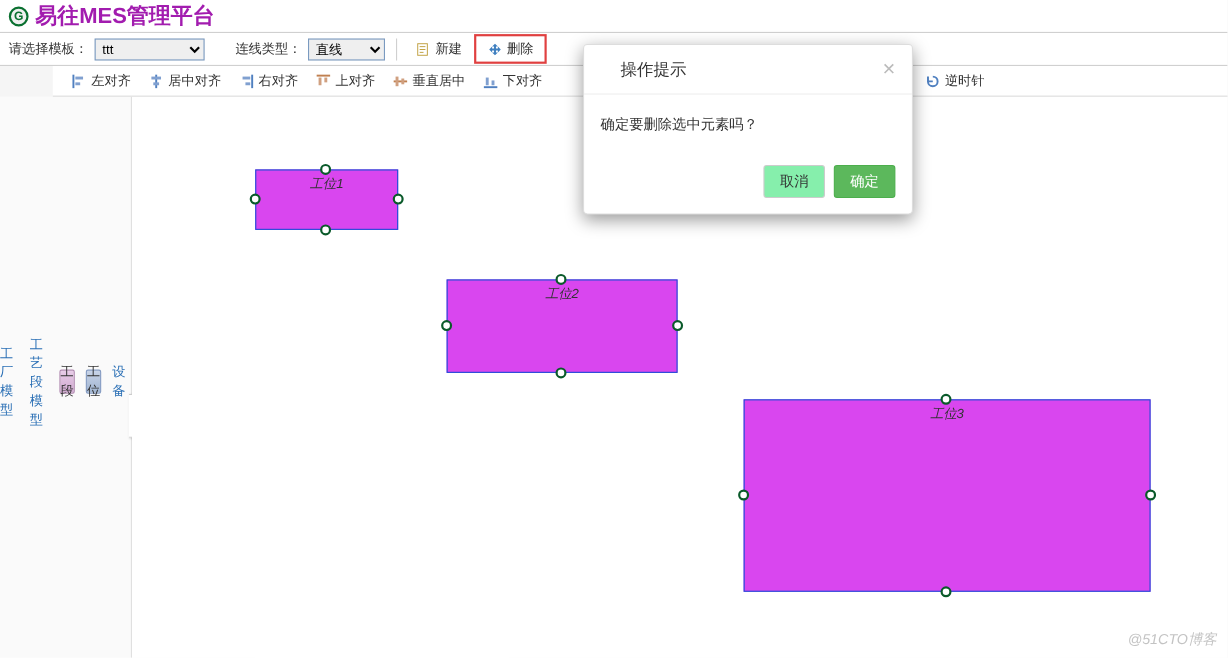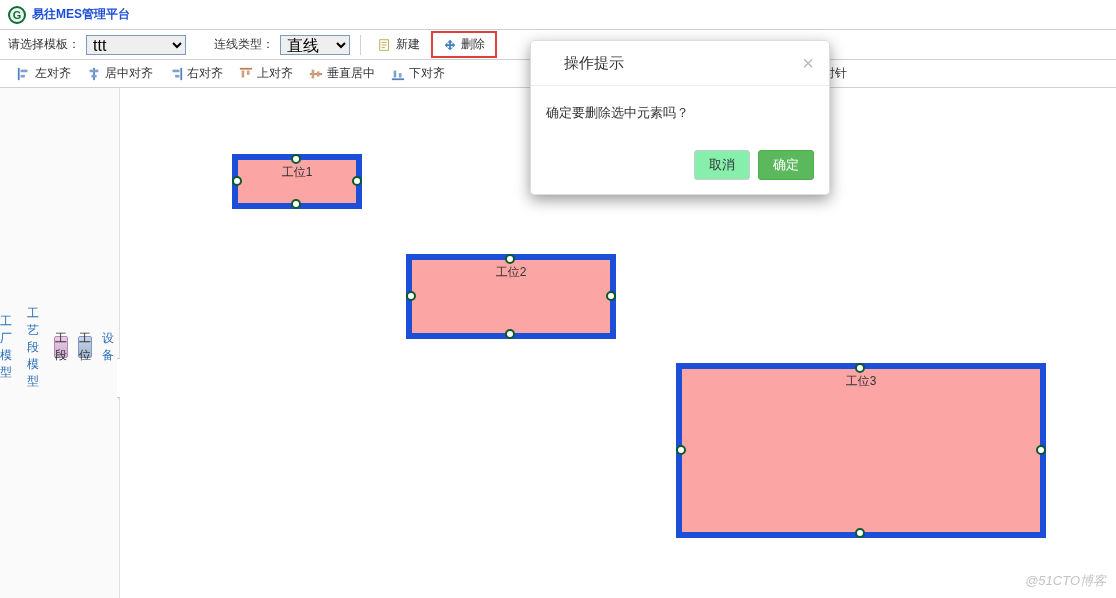--- a/index.html
+++ b/index.html
@@ -1,37 +1,37 @@
 <!DOCTYPE html>
 <html><head>
 <meta charset="utf-8">
 <style>
 * { box-sizing: border-box; margin: 0; padding: 0; }
 body { font-family: "Microsoft YaHei", Arial, sans-serif; font-size: 12px; background: #f5f5f5; position: relative; width: 1116px; height: 598px; overflow: hidden; }
 .header { background: #fff; border-bottom: 1px solid #d0d0d0; height: 30px; display: flex; align-items: center; padding: 0 8px; gap: 6px; }
 .logo { width: 18px; height: 18px; border-radius: 50%; background: #f0f0f0; border: 2px solid #0a7030; display: flex; align-items: center; justify-content: center; color: #0a7030; font-weight: bold; font-size: 11px; }
-.app-title { color: #1d4ed8; font-size: 12px; font-weight: bold; }
+.app-title { color: #a21caf; font-size: 20px; font-weight: bold; }
 .toolbar { background: #fff; border-bottom: 1px solid #d0d0d0; height: 30px; display: flex; align-items: center; padding: 0 8px; gap: 4px; font-size: 12px; color: #333; }
 .toolbar label { margin-right: 2px; }
-.toolbar select { border: 1px solid #7a9ac0; height: 20px; font-size: 16px; padding: 0 2px; }
+.toolbar select { border: 1px solid #7a9ac0; height: 20px; font-size: 12px; padding: 0 2px; }
 .sel-template { width: 100px; }
 .sel-line { width: 70px; }
 .tb-sep { width: 1px; height: 20px; background: #d0d0d0; margin: 0 6px; }
 .tb-btn { display: inline-flex; align-items: center; gap: 4px; padding: 2px 6px; border: 1px solid transparent; cursor: pointer; color: #333; }
 .tb-btn.highlight { border: 2px solid #e04040; padding: 3px 10px; }
 .tb-icon { width: 14px; height: 14px; display: inline-block; }
-.toolbar2 { background: #fff; border-bottom: 1px solid #d0d0d0; height: 28px; display: flex; align-items: center; padding: 0 10px; gap: 2px; font-size: 12px; }
+.toolbar2 { background: #fff; border-bottom: 1px solid #d0d0d0; height: 28px; display: flex; align-items: center; padding: 0 10px; gap: 2px; font-size: 12px; margin-left: 48px; }
 .content { display: flex; height: calc(100% - 88px); background: #fff; position: relative; }
 .sidebar { width: 120px; background: #fafafa; border-right: 1px solid #e0e0e0; padding-top: 8px; display: flex; flex-direction: row; align-items: center; gap: 10px; position: relative; }
 .side-item { width: 100px; height: 30px; display: flex; align-items: center; justify-content: center; font-size: 12px; color: #2a6fb5; cursor: pointer; border-radius: 2px; }
 .side-item.gong-duan { background: linear-gradient(#e8cde8, #d0a8d0); border: 1px solid #b088b0; width: 60px; height: 22px; color: #333; }
 .side-item.gong-wei { background: linear-gradient(#c8d4e8, #a0b4d0); border: 1px solid #8098c0; width: 60px; height: 22px; color: #333; }
 .collapse-handle { position: absolute; right: -14px; top: 270px; width: 16px; height: 40px; background: #fff; border: 1px solid #ccc; border-left: none; border-radius: 0 4px 4px 0; display: flex; align-items: center; justify-content: center; font-size: 14px; color: #333; cursor: pointer; box-shadow: 1px 1px 2px rgba(0,0,0,0.1); }
 .canvas { flex: 1; position: relative; background: #fff; }
-.node { position: absolute; background: #fca5a5; border: 6px solid #1d4ed8; }
+.node { position: absolute; background: #d946ef; border: 1px solid #1d4ed8; font-style: italic; }
 .node .label { position: absolute; top: 4px; left: 50%; transform: translateX(-50%); font-size: 12px; color: #333; }
 .port { position: absolute; width: 10px; height: 10px; border: 2px solid #0a5a2a; border-radius: 50%; background: #fff; }
 .node1 { left: 112px; top: 66px; width: 130px; height: 55px; }
 .node2 { left: 286px; top: 166px; width: 210px; height: 85px; padding-left: 37px; }
 .node3 { left: 544px; top: 275px; width: 370px; height: 175px; margin-left: 12px; }
 .modal { position: absolute; left: 530px; top: 40px; width: 300px; background: #fff; border: 1px solid #ddd; border-radius: 4px; box-shadow: 0 5px 15px rgba(0,0,0,.4); }
 .modal-header { padding: 12px 15px; border-bottom: 1px solid #eee; display: flex; justify-content: space-between; align-items: center; }
 .modal-title { font-size: 15px; color: #333; margin-left: 18px; }
 .modal-close { color: #bbb; font-size: 20px; cursor: pointer; line-height: 1; }
 .modal-body { padding: 18px 15px; font-size: 13px; color: #333; }

